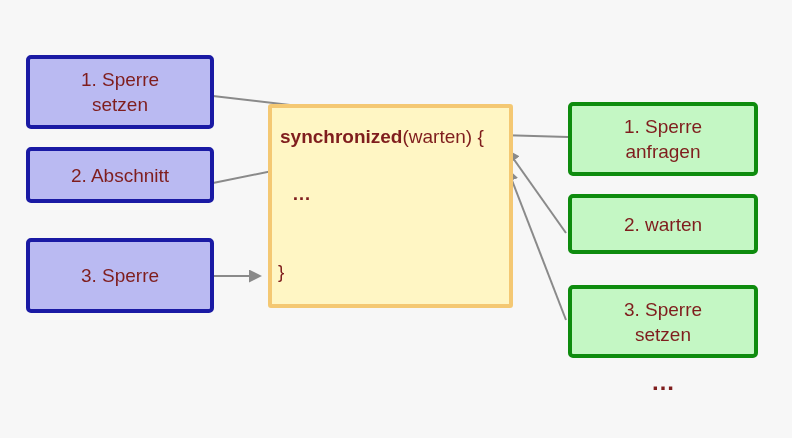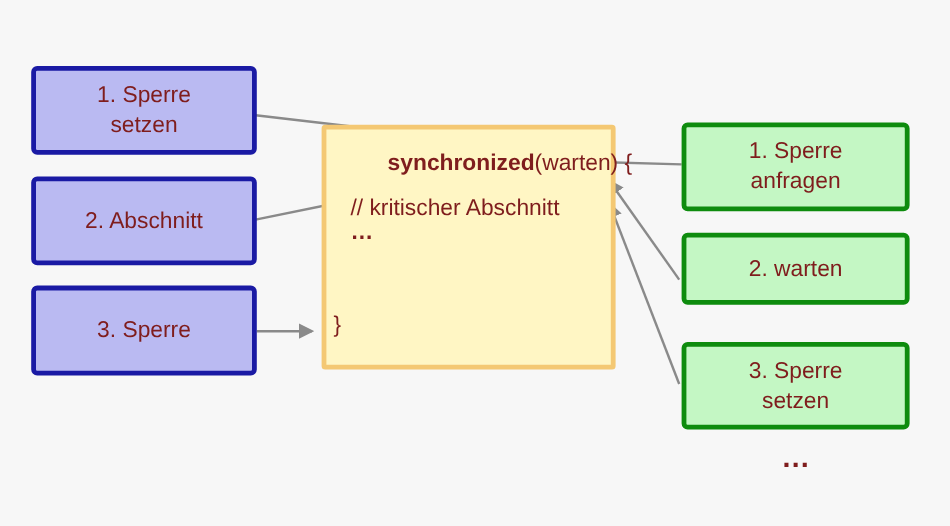--- a/index.html
+++ b/index.html
@@ -53,21 +53,21 @@
     border: 4px solid var(--yellow-border, #f4c873);
     border-radius: 3px;
     font-size: 19px;
     line-height: 24px;
   }
   .code-line { position: absolute; white-space: pre; }
   .code-line.l1 { left: 8px;  top: 17px; }
   .code-line.l2 { left: 20px; top: 54px; }
   .code-line.l3 { left: 20px; top: 74px; font-weight: bold; }
   .code-line.l4 { left: 6px;  top: 152px; }
-  .kw { font-weight: bold; margin-left: 43px; }
+  .kw { font-weight: bold; }
   .more-dots {
     position: absolute;
     left: 568px;
     top: 370px;
     width: 190px;
     text-align: center;
     font-size: 24px;
     font-weight: bold;
     line-height: 24px;
   }
@@ -88,30 +88,29 @@
     <line x1="214" y1="276" x2="260" y2="276" stroke="#8a8a8a" stroke-width="2" marker-end="url(#ah)"></line>
     <line x1="568" y1="137" x2="498" y2="135" stroke="#8a8a8a" stroke-width="2" marker-end="url(#ah)"></line>
     <line x1="566" y1="233" x2="508" y2="151" stroke="#8a8a8a" stroke-width="2" marker-end="url(#ah)"></line>
     <line x1="566" y1="320" x2="508" y2="170" stroke="#8a8a8a" stroke-width="2" marker-end="url(#ah)"></line>
   </svg>
 
   <div class="box blue" style="top:55px;height:74px;">
     <span>1. Sperre</span>
     <span>setzen</span>
   </div>
-  <div class="box blue" style="top:147px;height:74px;">
+  <div class="box blue" style="top:147px;height:56px;">
     <span>2. Abschnitt</span>
   </div>
   <div class="box blue" style="top:238px;height:75px;">
     <span>3. Sperre</span>
   </div>
 
   <div class="code-box">
     <div class="code-line l1"><span class="kw">synchronized</span><span>(warten) {</span></div>
-    <div class="code-line l2">// kritischer Abschnitt</div>
     <div class="code-line l3">…</div>
     <div class="code-line l4">}</div>
   </div>
 
   <div class="box green" style="top:102px;height:74px;">
     <span>1. Sperre</span>
     <span>anfragen</span>
   </div>
   <div class="box green" style="top:194px;height:60px;">
     <span>2. warten</span>

